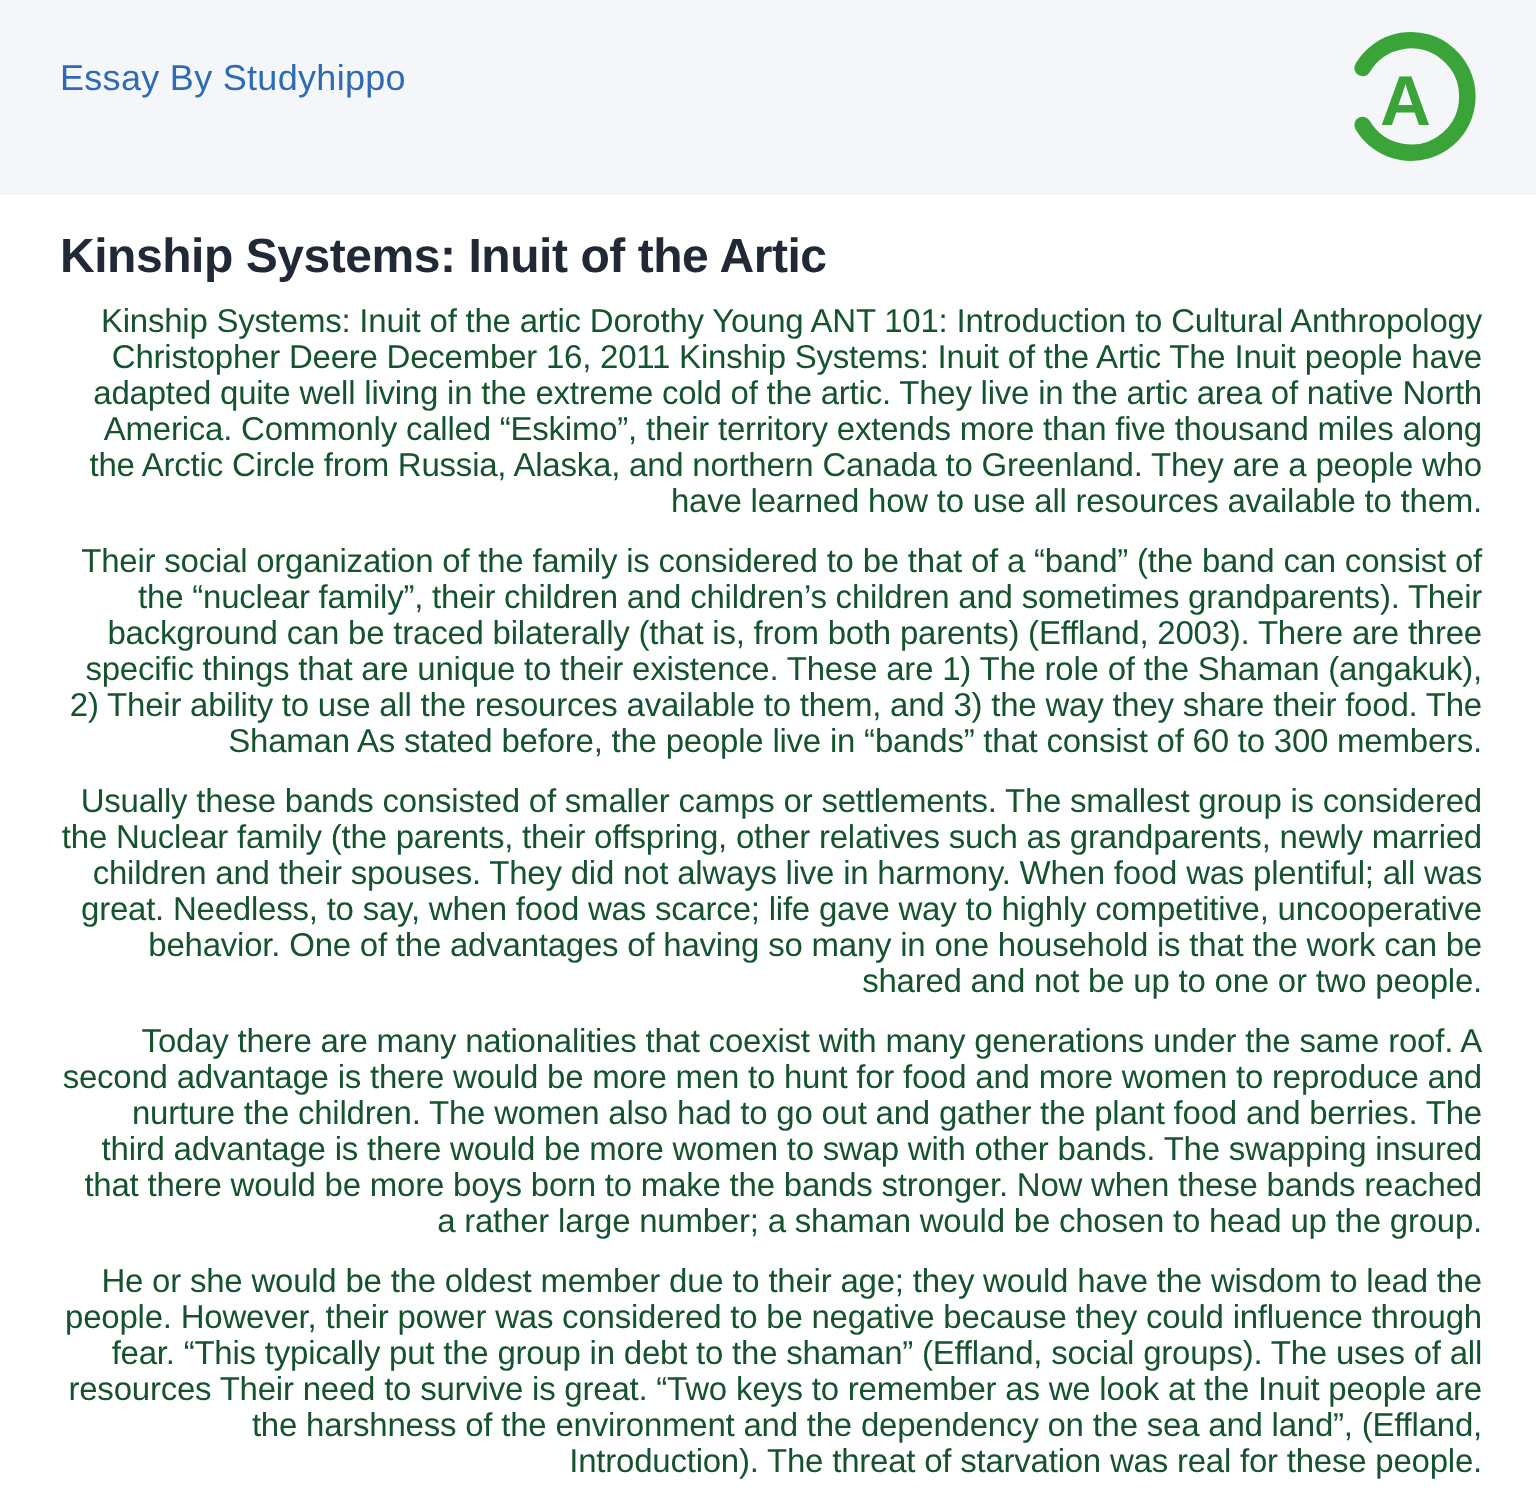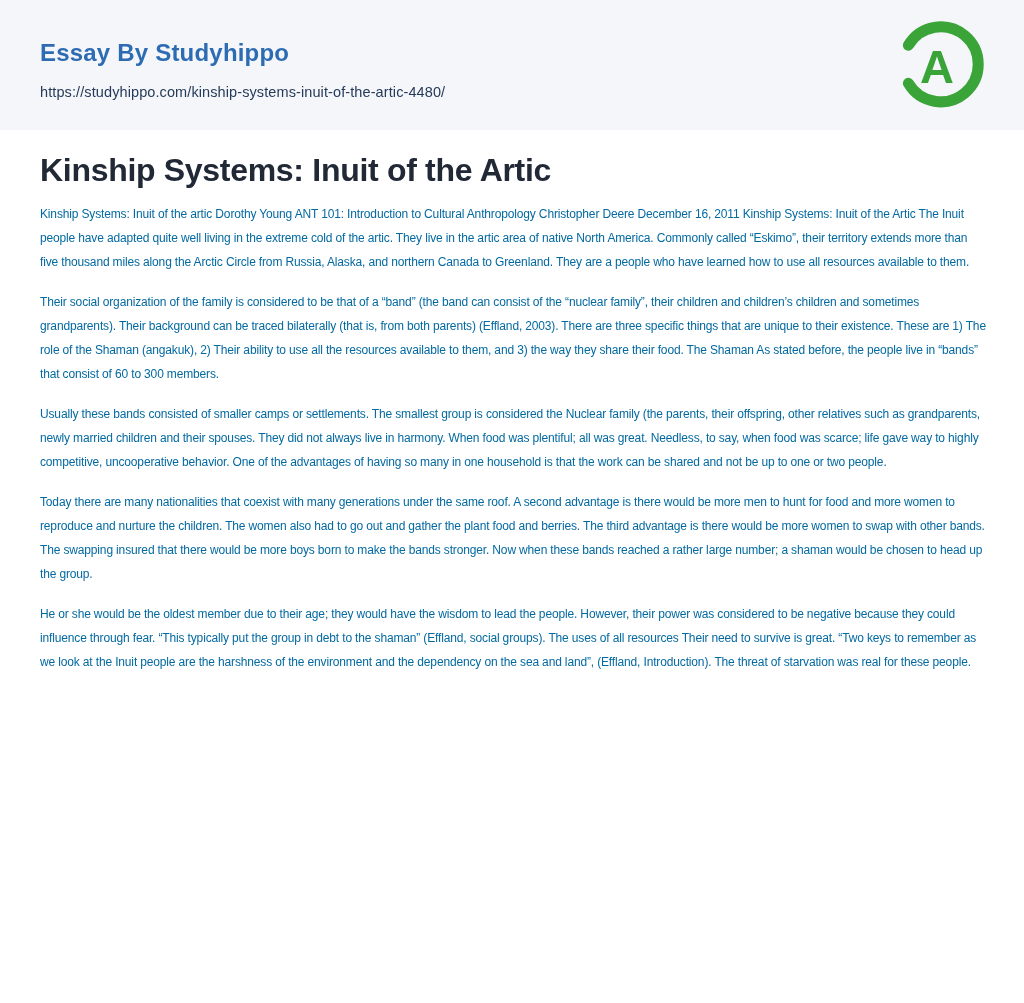--- a/index.html
+++ b/index.html
@@ -16,21 +16,21 @@
   
   .site-header {
     position: relative;
     width: 100%;
     height: 130px;
     background: #f4f6fa;
     padding: 38px 40px 0 40px;
   }
   .brand-title {
     font-size: 24px;
-    font-weight: bold;
+    font-weight: normal;
     color: #2d6cb3;
     letter-spacing: 0.2px;
     line-height: 30px;
   }
   .essay-url {
     display: inline-block;
     margin-top: 16px;
     font-size: 14.5px;
     color: #263a59;
     text-decoration: none;
@@ -68,33 +68,33 @@
     line-height: 38px;
     font-weight: bold;
     color: #212936;
     letter-spacing: -0.3px;
   }
   .essay-body {
     margin-top: 13px;
     width: 948px;
   }
   .essay-body p {
-    font-size: 12px;
+    font-size: 22px;
     line-height: 24px;
-    color: #0369a1;
+    color: #14532d;
     letter-spacing: -0.15px;
     margin-bottom: 16px;
+    text-align: right;
   }
 </style>
 </head>
 <body>
 
 <header class="site-header">
   <div class="brand-title">Essay By Studyhippo</div>
-  <a class="essay-url" href="#">https://studyhippo.com/kinship-systems-inuit-of-the-artic-4480/</a>
 
   <div class="logo">
     <span>
       <svg width="90" height="92" viewBox="0 0 90 92" aria-hidden="true">
         <path d="M 12.4 26.3 A 37.5 37.5 0 1 1 12.4 64.3" fill="none" stroke="#3ba438" stroke-width="11" stroke-linecap="round" transform="translate(1,1)"></path>
       </svg>
     </span>
     <span class="logo-letter">A</span>
   </div>
 </header>

